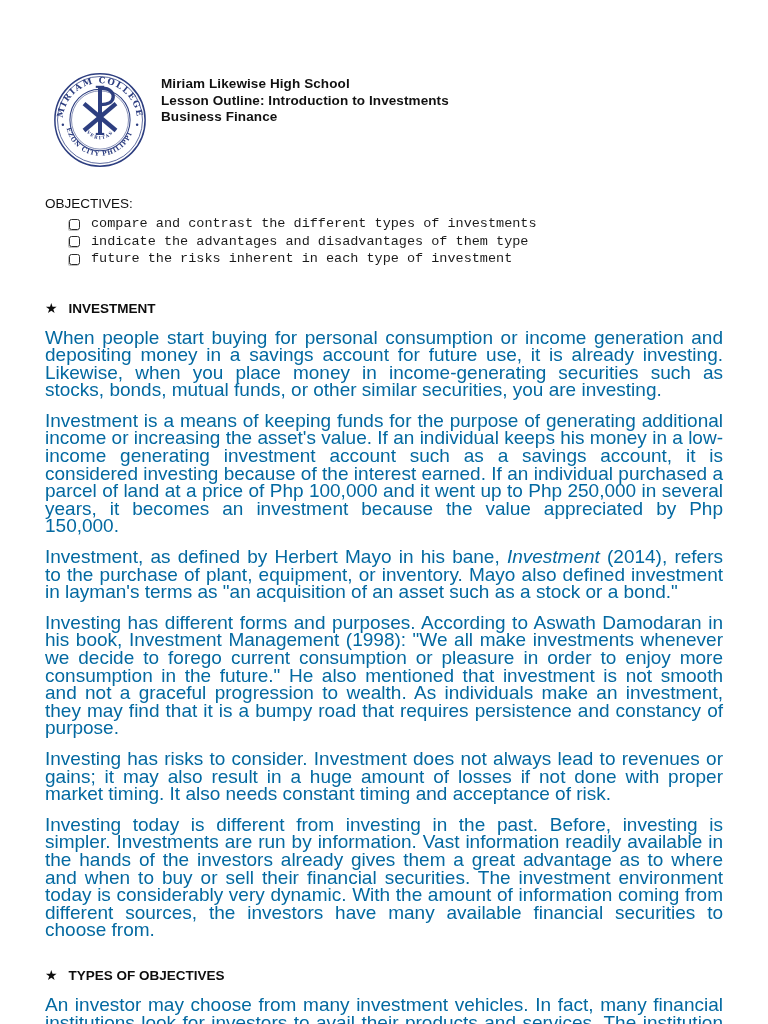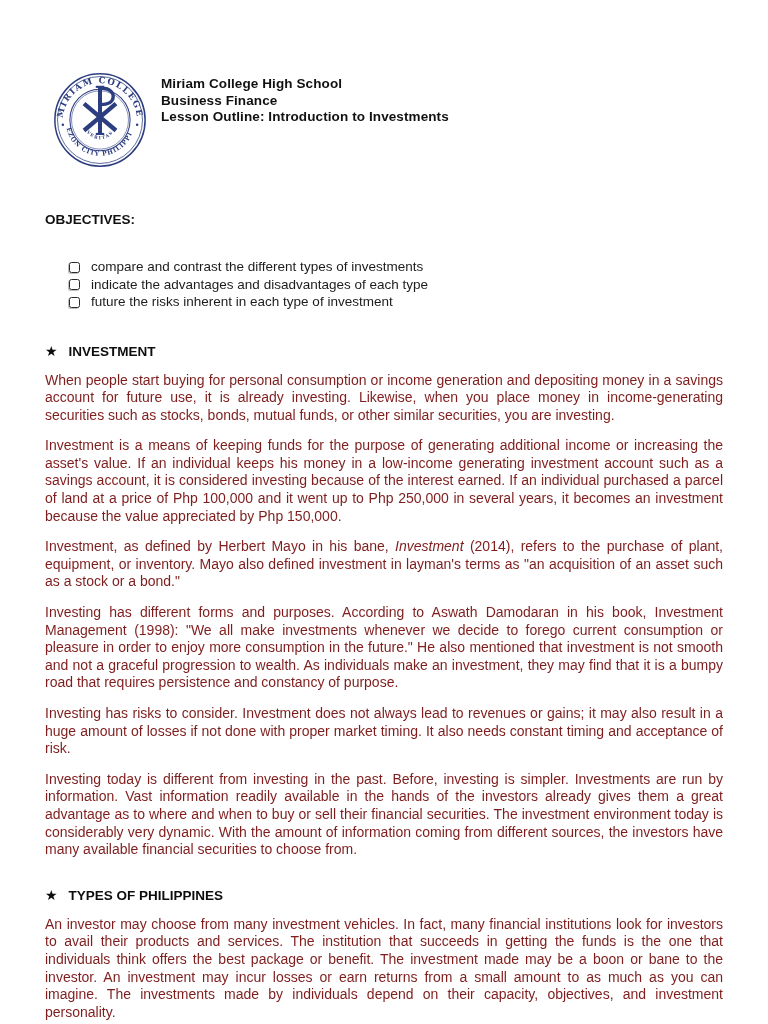--- a/index.html
+++ b/index.html
@@ -29,26 +29,26 @@
   .header-lines {
     padding-top: 6px;
     font-weight: bold;
     font-size: 13.5px;
     line-height: 16.5px;
     color: #111;
     letter-spacing: 0.1px;
   }
   
   .objectives-heading {
-    margin-top: 42px;
-    font-weight: bold;
+    margin-top: 26px;
+    font-weight: normal;
     font-size: 13.5px;
     color: #111;
   }
-  .objectives-list { margin-top: 31px; padding-left: 24px; }
+  .objectives-list { margin-top: 4px; padding-left: 24px; font-family: Liberation Mono, monospace; }
   .obj-item {
     display: flex;
     align-items: flex-start;
     gap: 11px;
     line-height: 17.5px;
     font-size: 13.5px;
   }
   .checkbox-glyph {
     flex: 0 0 auto;
     width: 9px; height: 9px;
@@ -65,24 +65,24 @@
     font-weight: bold;
     font-size: 13.5px;
     color: #0d0d0d;
   }
   .section-heading.first { margin-top: 32px; }
   .section-heading.second { margin-top: 28px; }
   .star-glyph { font-size: 14px; font-weight: normal; }
   
   .para {
     margin: 13px 0 0 0;
-    font-size: 14px;
+    font-size: 19px;
     line-height: 17.6px;
     text-align: justify;
-    color: #7f1d1d;
+    color: #0369a1;
   }
   .para .ital { font-style: italic; }
   
   .page-footer {
     margin-top: 12px;
     text-align: right;
     font-weight: bold;
     font-size: 13px;
     color: #111;
   }
@@ -122,35 +122,35 @@
           <line x1="50" y1="17" x2="50" y2="66" stroke-width="4.2"></line>
           <line x1="45.5" y1="66.5" x2="54.5" y2="66.5" stroke-width="2.2"></line>
           <line x1="45.5" y1="17.5" x2="54.5" y2="17.5" stroke-width="2.2"></line>
           <path d="M 52 19 C 61 19 64.5 24 64 28.5 C 63.5 33.5 58 36 51 36" stroke-width="3.6"></path>
           <line x1="33" y1="35" x2="67" y2="63" stroke-width="4.6"></line>
           <line x1="67" y1="35" x2="33" y2="63" stroke-width="4.6"></line>
         </g>
       </svg>
     </div>
     <div class="header-lines">
-      <div>Miriam College High School</div>
+      <div>Miriam Likewise High School</div>
+      <div>Lesson Outline: Introduction to Investments</div>
       <div>Business Finance</div>
-      <div>Lesson Outline: Introduction to Investments</div>
     </div>
   </div>
 
   <div class="objectives-heading">OBJECTIVES:</div>
   <div class="objectives-list">
     <div class="obj-item">
       <span class="checkbox-glyph"></span>
       <span>compare and contrast the different types of investments</span>
     </div>
     <div class="obj-item">
       <span class="checkbox-glyph"></span>
-      <span>indicate the advantages and disadvantages of each type</span>
+      <span>indicate the advantages and disadvantages of them type</span>
     </div>
     <div class="obj-item">
       <span class="checkbox-glyph"></span>
       <span>future the risks inherent in each type of investment</span>
     </div>
   </div>
 
   <div class="section-heading first">
     <span class="star-glyph">★</span>
     <span>INVESTMENT</span>
@@ -158,20 +158,20 @@
 
   <p class="para">When people start buying for personal consumption or income generation and depositing money in a savings account for future use, it is already investing. Likewise, when you place money in income-generating securities such as stocks, bonds, mutual funds, or other similar securities, you are investing.</p>
   <p class="para">Investment is a means of keeping funds for the purpose of generating additional income or increasing the asset's value. If an individual keeps his money in a low-income generating investment account such as a savings account, it is considered investing because of the interest earned. If an individual purchased a parcel of land at a price of Php 100,000 and it went up to Php 250,000 in several years, it becomes an investment because the value appreciated by Php 150,000.</p>
   <p class="para"><span>Investment, as defined by Herbert Mayo in his bane, </span><span class="ital">Investment</span><span> (2014), refers to the purchase of plant, equipment, or inventory. Mayo also defined investment in layman's terms as "an acquisition of an asset such as a stock or a bond."</span></p>
   <p class="para">Investing has different forms and purposes. According to Aswath Damodaran in his book, Investment Management (1998): "We all make investments whenever we decide to forego current consumption or pleasure in order to enjoy more consumption in the future." He also mentioned that investment is not smooth and not a graceful progression to wealth. As individuals make an investment, they may find that it is a bumpy road that requires persistence and constancy of purpose.</p>
   <p class="para">Investing has risks to consider. Investment does not always lead to revenues or gains; it may also result in a huge amount of losses if not done with proper market timing. It also needs constant timing and acceptance of risk.</p>
   <p class="para">Investing today is different from investing in the past. Before, investing is simpler. Investments are run by information. Vast information readily available in the hands of the investors already gives them a great advantage as to where and when to buy or sell their financial securities. The investment environment today is considerably very dynamic. With the amount of information coming from different sources, the investors have many available financial securities to choose from.</p>
 
   <div class="section-heading second">
     <span class="star-glyph">★</span>
-    <span>TYPES OF PHILIPPINES</span>
+    <span>TYPES OF OBJECTIVES</span>
   </div>
 
   <p class="para">An investor may choose from many investment vehicles. In fact, many financial institutions look for investors to avail their products and services. The institution that succeeds in getting the funds is the one that individuals think offers the best package or benefit. The investment made may be a boon or bane to the investor. An investment may incur losses or earn returns from a small amount to as much as you can imagine. The investments made by individuals depend on their capacity, objectives, and investment personality.</p>
 
   <div class="page-footer">Page 1 of 7</div>
 
 </div>
 
 </body></html>

